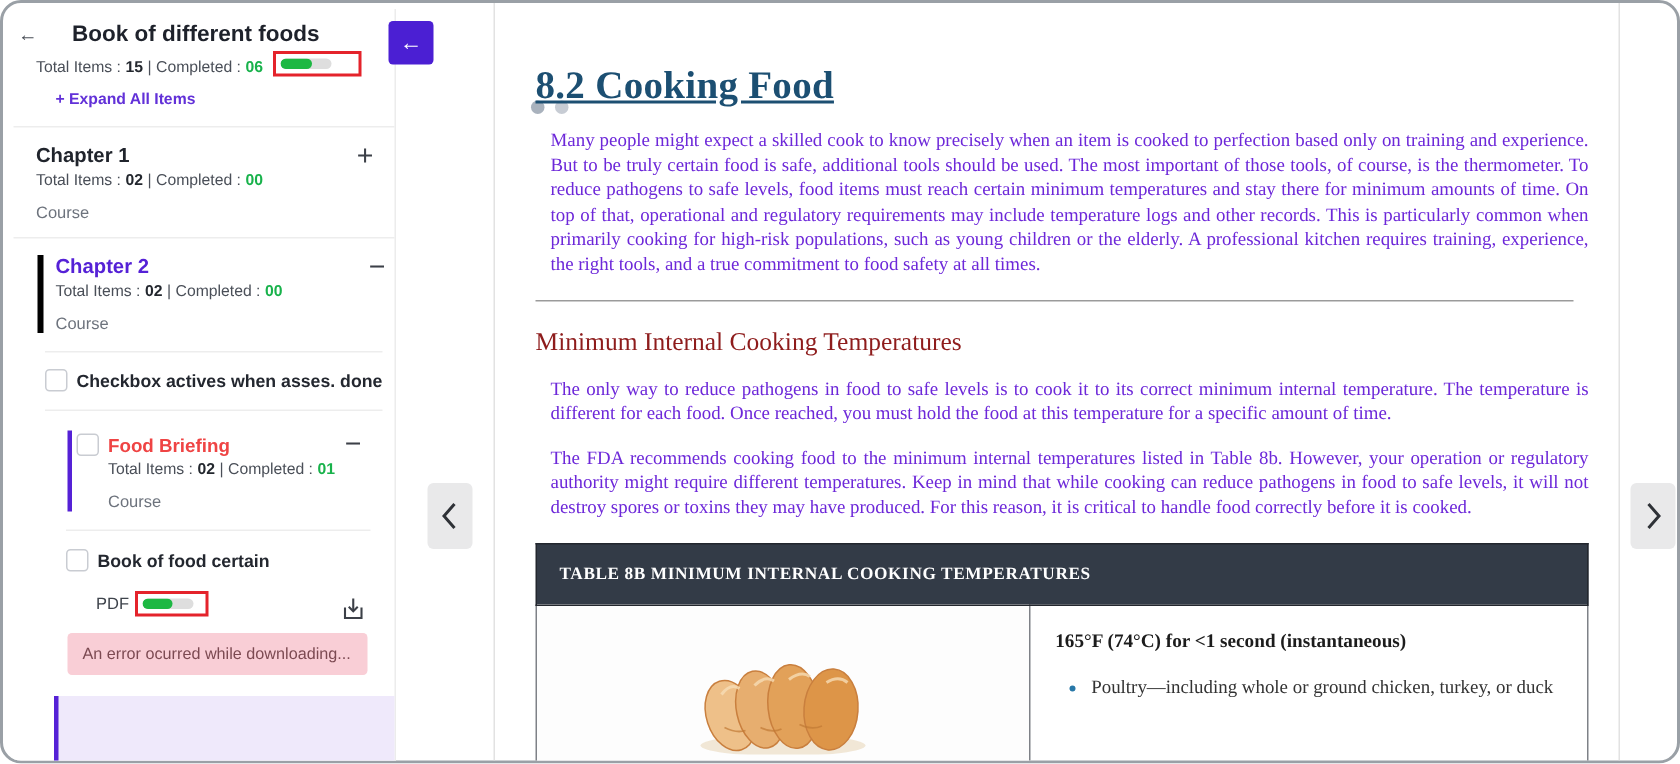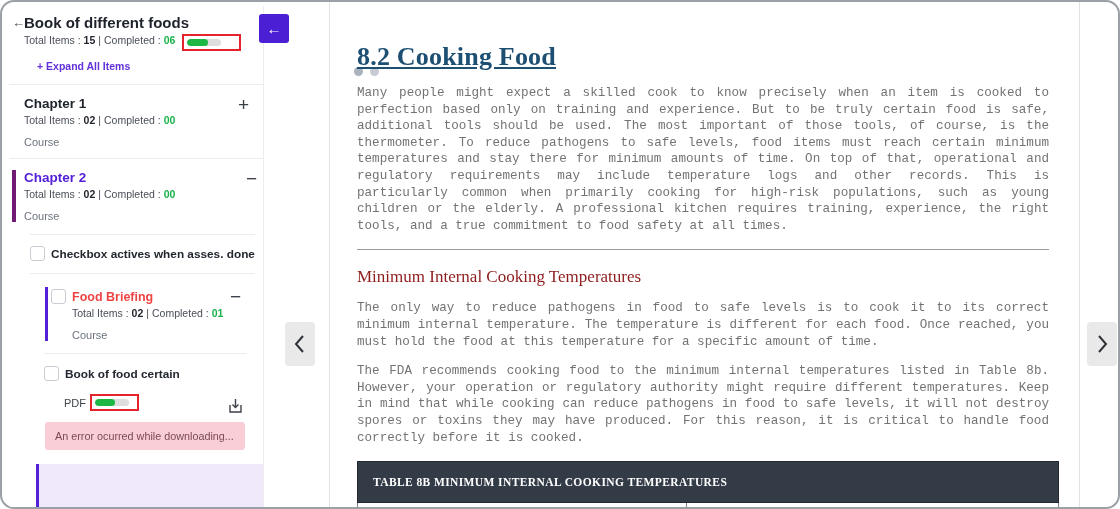--- a/index.html
+++ b/index.html
@@ -8,35 +8,35 @@
     position:relative; width:1120px; height:509px;
     border:2px solid #9aa0a6; border-radius:14px; background:#fff;
     overflow:hidden; font-family:"Liberation Sans", sans-serif;
   }
 
   
   .sidebar { position:absolute; left:7px; top:4px; width:255px; height:505px;
              border-right:1px solid #ececec; background:#fff; }
   .sb-head { position:relative; padding:8px 10px 0 15px; }
   .back-ico { position:absolute; left:3px; top:9px; font-size:13px; color:#4a4f57; }
-  .sb-title { font-size:15px; font-weight:bold; color:#1e222b; }
-  .stats { display:flex; align-items:flex-start; gap:3px; font-size:10.5px; color:#4a4f58; margin-top:3px; white-space:nowrap; }
+  .sb-title { font-size:15px; font-weight:bold; color:#1e222b;margin-left:24px; }
+  .stats { display:flex; align-items:flex-end; gap:3px; font-size:10.5px; color:#4a4f58; margin-top:3px; white-space:nowrap; }
   .stats b { color:#23272e; }
   .stats .green { color:#18b24b; font-weight:bold; }
   .pill { width:34px; height:7px; background:#dedede; border-radius:4px; overflow:hidden; }
   .pill i { display:block; height:100%; background:#1db843; border-radius:4px; }
   .anno { border:2px solid #e4232b; padding:3px 18px 3px 3px; margin-left:4px; display:inline-flex; align-items:center; }
   .anno.small { padding-right:8px; }
   .expand { display:inline-block; margin:9px 0 0 13px; color:#6231d8; font-size:10.5px; font-weight:bold; cursor:pointer; }
   .hr { height:1px; background:#ededed; margin-top:10px; }
   .chap { position:relative; padding:11px 14px 0 15px; }
   .chap .ctitle { font-size:13.5px; font-weight:bold; color:#20242c; }
   .toggle { position:absolute; right:14px; top:10px; font-size:19px; font-weight:300; color:#3c4048; cursor:pointer; line-height:1; }
   .type { font-size:11px; color:#6d737d; margin-top:10px; }
-  .c2wrap { border-left:4px solid #701a75; margin-left:3px; margin-top:11px; padding:0 14px 0 8px; position:relative; }
+  .c2wrap { border-left:4px solid #000000; margin-left:16px; margin-top:11px; padding:0 14px 0 8px; position:relative; }
   .c2wrap .ctitle { color:#5521d6; font-size:13.5px; font-weight:bold; }
   .c2wrap .toggle { right:6px; top:-1px; }
   .sub1 { margin:12px 8px 0 21px; }
   .cbrow { display:flex; align-items:center; gap:6px; }
   .cb { width:15px; height:15px; min-width:15px; border:1.5px solid #c9ccd2; border-radius:3px; background:#fff; display:inline-flex; align-items:center; justify-content:center; font-size:10px; color:#fff; cursor:pointer; }
   .cilabel { font-size:11.8px; font-weight:bold; color:#23272f; }
   .kindline { display:flex; align-items:center; margin:13px 0 0 20px; font-size:11px; color:#3f444c; }
   .fb { margin-left:15px; border-left:3px solid #5521d6; padding:2px 0 0 3px; position:relative; margin-top:13px; }
   .fb .cilabel { color:#ef4444; font-size:12.5px; }
   .fb .stats { margin-left:21px; margin-top:3px; }
@@ -55,21 +55,21 @@
   .navbtn { position:absolute; width:30px; height:44px; background:#e9e9ea; border-radius:4px; display:flex; align-items:center; justify-content:center; cursor:pointer; z-index:4; }
   .navbtn svg { stroke:#2f3237; stroke-width:2; fill:none; }
 
   
   .doc { position:absolute; left:355px; top:0; width:700px; font-family:"Liberation Serif", serif; }
   .dots { position:absolute; left:352px; top:65px; display:flex; gap:7px; }
   .dot { width:9px; height:9px; border-radius:50%; cursor:pointer; }
   .dot.d1 { background:#a9b2bd; }
   .dot.d2 { background:#c7ccd4; }
   .doc h1 { margin:40px 0 0 0; font-size:26px; color:#1c4f72; text-decoration:underline; font-weight:bold; letter-spacing:.2px; }
-  .doc p { margin:13px 0 0 0; font-size:12.6px; line-height:16.6px; color:#737373; text-align:justify; width:692px;font-family:Liberation Mono, monospace; }
+  .doc p { margin:13px 0 0 10px; font-size:12.6px; line-height:16.6px; color:#6d28d9; text-align:justify; width:692px; }
   .doc .rule { border:none; border-top:1px solid #9b9b9b; margin:15px 0 0 0; width:692px; }
   .doc h2 { margin:17px 0 0 0; font-size:17px; color:#8e1c1c; font-weight:normal; }
   .t8b { margin-top:15px; width:702px; border-collapse:collapse; }
   .t8b th { background:#333b47; color:#fff; font-size:11.5px; letter-spacing:.4px; text-align:left; padding:14px 15px; border:1px solid #23272e; font-weight:bold; }
   .t8b td { border:1px solid #7e8187; vertical-align:top; }
   .t8b .imgcell { width:47%; height:120px; text-align:center; background:#fdfdfd; }
   .t8b .imgcell svg { margin-top:28px; }
   .t8b .infocell { padding:16px 16px; }
   .temp { font-weight:bold; font-size:12.8px; color:#1c1c1c; }
   .t8b ul { margin:16px 0 0 24px; padding:0; }

